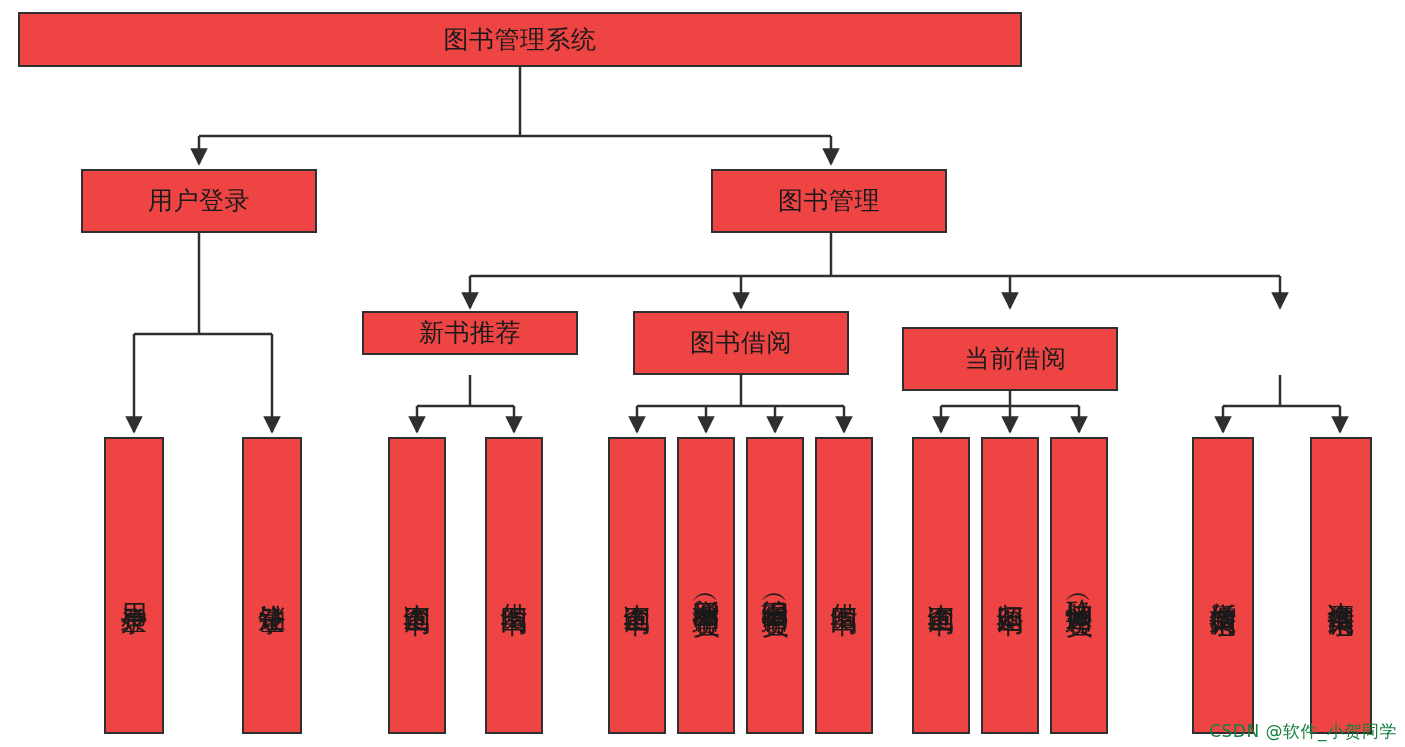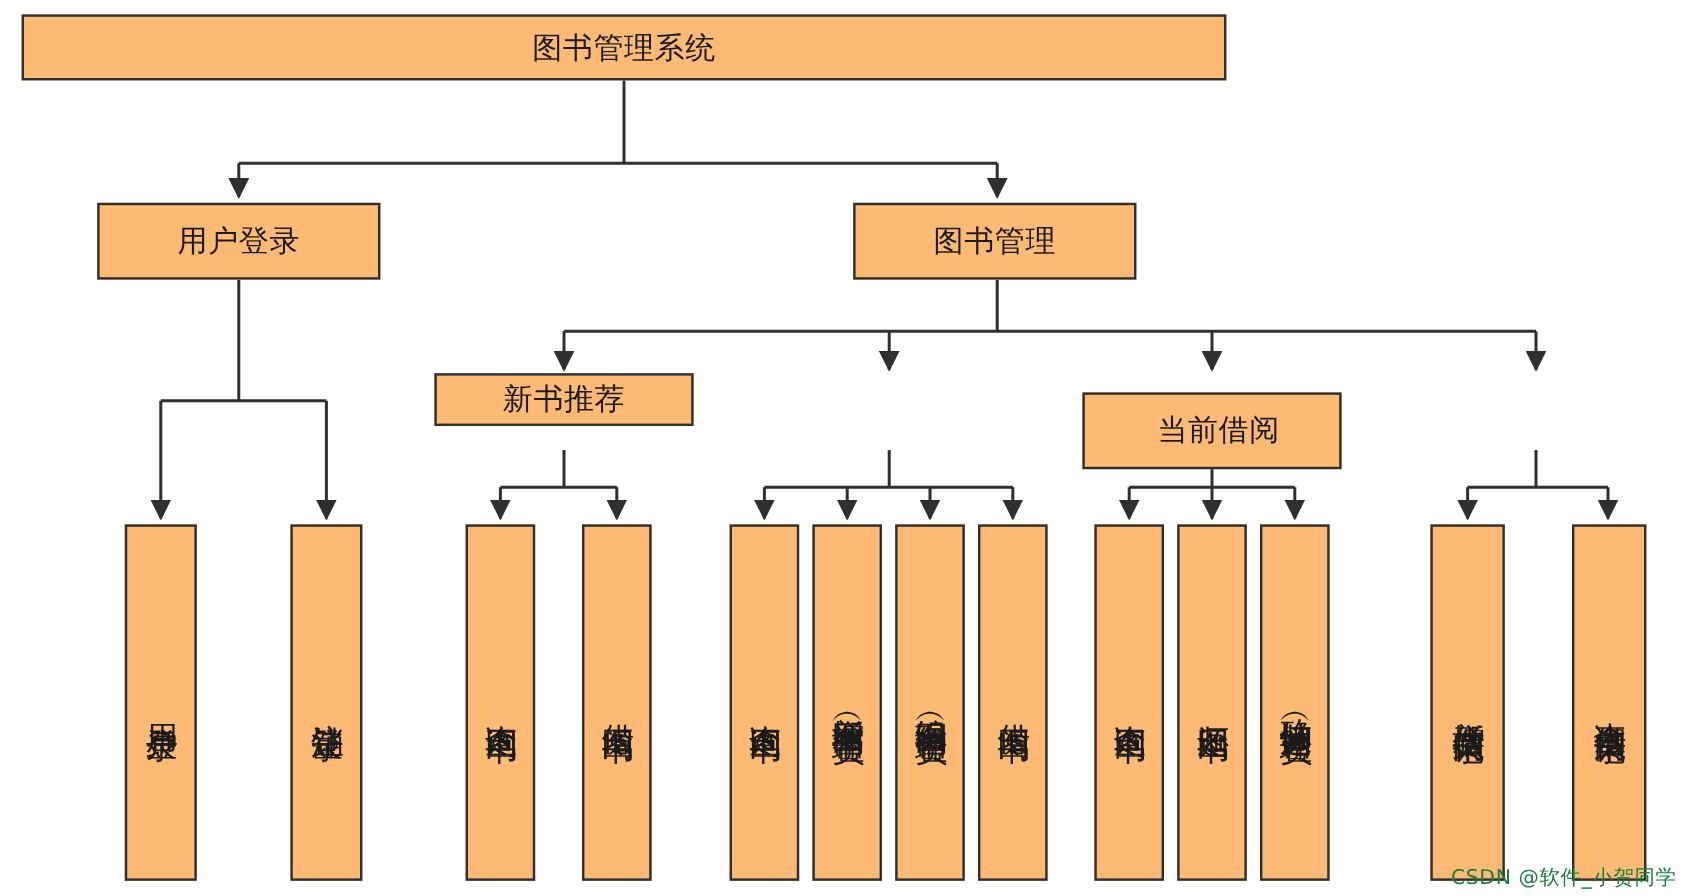--- a/index.html
+++ b/index.html
@@ -23,21 +23,21 @@
     left: 0;
     top: 0;
     width: 1405px;
     height: 747px;
     pointer-events: none;
   }
   .node {
     position: absolute;
     box-sizing: border-box;
     border: 2.5px solid #2f2f2f;
-    background: #fdba74;
+    background: #ef4444;
     display: flex;
     align-items: center;
     justify-content: center;
     color: #1a1a1a;
   }
   .node-label {
     display: block;
     line-height: 1.12;
     letter-spacing: 0.5px;
   }
@@ -131,20 +131,23 @@
   <div class="node horizontal" style="left:81px; top:169px; width:236px; height:64px;">
     <span class="node-label">用户登录</span>
   </div>
   <div class="node horizontal" style="left:711px; top:169px; width:236px; height:64px;">
     <span class="node-label">图书管理</span>
   </div>
 
   <div class="node horizontal" style="left:362px; top:311px; width:216px; height:44px;">
     <span class="node-label">新书推荐</span>
   </div>
+  <div class="node horizontal" style="left:633px; top:311px; width:216px; height:64px;">
+    <span class="node-label">图书借阅</span>
+  </div>
   <div class="node horizontal" style="left:902px; top:327px; width:216px; height:64px;padding-left:11px;">
     <span class="node-label">当前借阅</span>
   </div>
 
   <div class="node vertical" style="left:104px; top:437px; width:60px; height:297px;">
     <span class="node-label">用户登录</span>
   </div>
   <div class="node vertical" style="left:242px; top:437px; width:60px; height:297px;">
     <span class="node-label">注销登录</span>
   </div>

